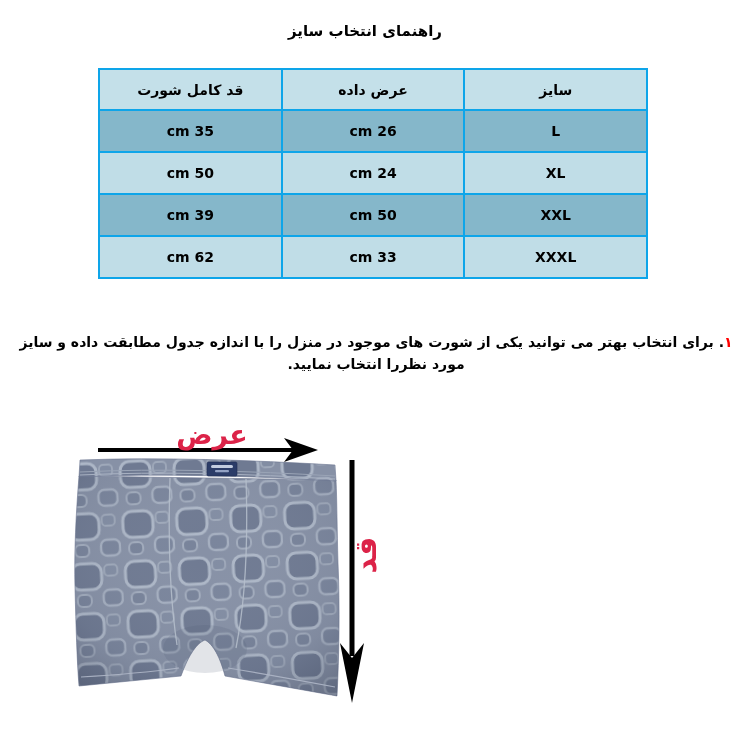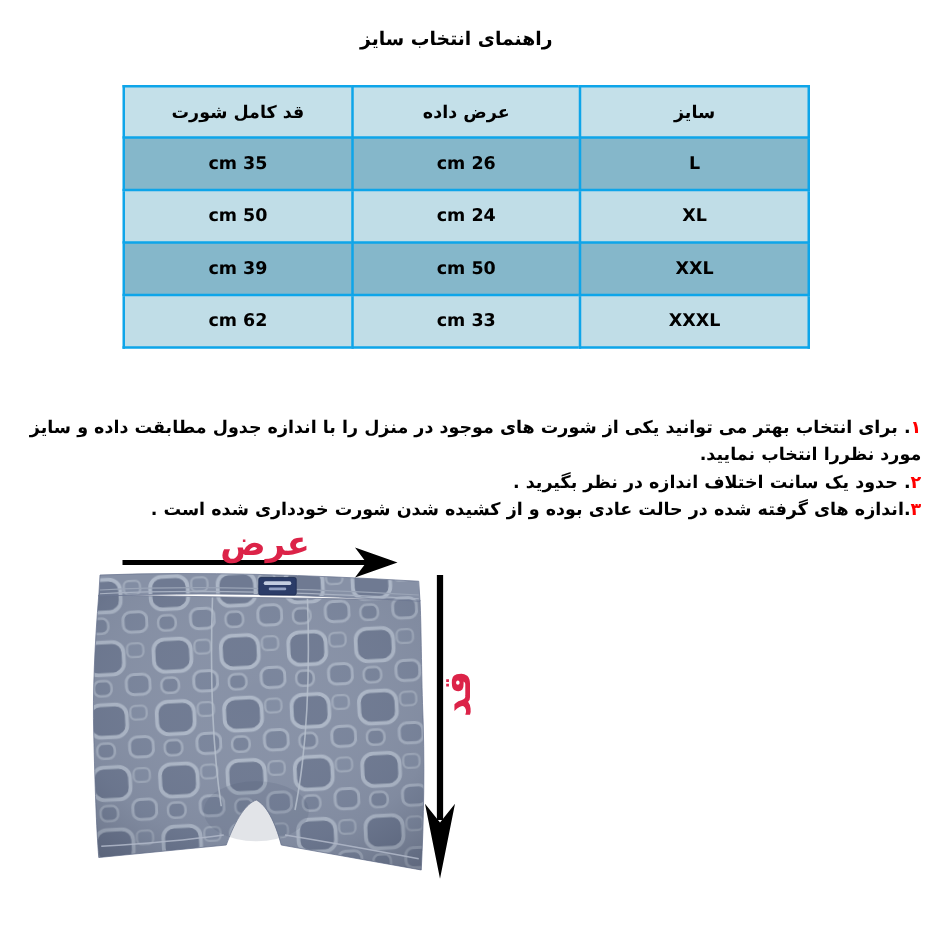--- a/index.html
+++ b/index.html
@@ -21,21 +21,21 @@
     border:2px solid #0ea5e9;padding:0;vertical-align:middle;
   }
   .size-table th{height:39px;background:#c4e0e9;}
   .size-table td{height:40px;}
   .size-table tbody tr:nth-child(odd) td{background:#85b7ca;}
   .size-table tbody tr:nth-child(even) td{background:#c0dde7;}
 
   
   .notes{
     position:absolute;top:331px;right:13px;left:15px;
-    direction:rtl;text-align:right;
+    direction:rtl;text-align:center;
     font-size:14px;font-weight:bold;line-height:22px;
   }
   .notes p{margin:0;}
   .note-num{color:#ff0000;}
 
   
   .diagram{position:absolute;left:60px;top:413px;width:340px;height:335px;}
   .measure-label{
     font-size:27px;font-weight:bold;fill:#dc2348;
     font-family:"DejaVu Sans",sans-serif;direction:rtl;
@@ -73,22 +73,20 @@
     <tr>
       <td>XXXL</td>
       <td>33 cm</td>
       <td>62 cm</td>
     </tr>
   </tbody>
 </table>
 
 <div class="notes">
   <p><span class="note-num">۱</span><span>. برای انتخاب بهتر می توانید یکی از شورت های موجود در منزل  را با اندازه جدول مطابقت داده و سایز مورد نظررا انتخاب نمایید.</span></p>
-  <p><span class="note-num">۲</span><span>. حدود یک سانت اختلاف اندازه در نظر بگیرید .</span></p>
-  <p><span class="note-num">۳</span><span>.اندازه های گرفته شده در حالت عادی بوده و از کشیده شدن شورت خودداری شده است .</span></p>
 </div>
 
 <svg class="diagram" viewBox="0 0 340 335">
   <defs>
     <pattern id="fab" width="54" height="50" patternUnits="userSpaceOnUse" patternTransform="rotate(-3)">
       <rect width="54" height="50" fill="#8791a6"></rect>
       <rect x="3" y="2" width="30" height="26" rx="9" fill="#6f7a92" stroke="#adb7c7" stroke-width="3"></rect>
       <rect x="34" y="29" width="19" height="16" rx="6" fill="#7a859c" stroke="#a5afc0" stroke-width="2.4"></rect>
       <rect x="36" y="4" width="13" height="11" rx="4" fill="#828da3" stroke="#9fa9ba" stroke-width="1.8"></rect>
       <rect x="8" y="33" width="14" height="12" rx="5" fill="#78839a" stroke="#a2acbd" stroke-width="2"></rect>

